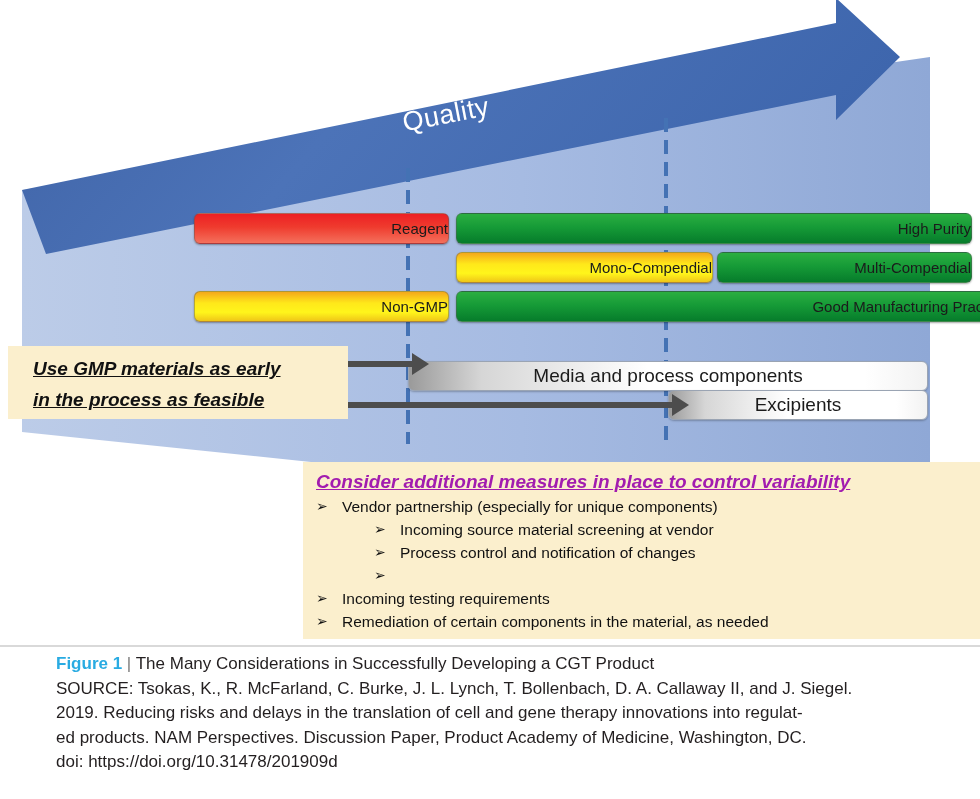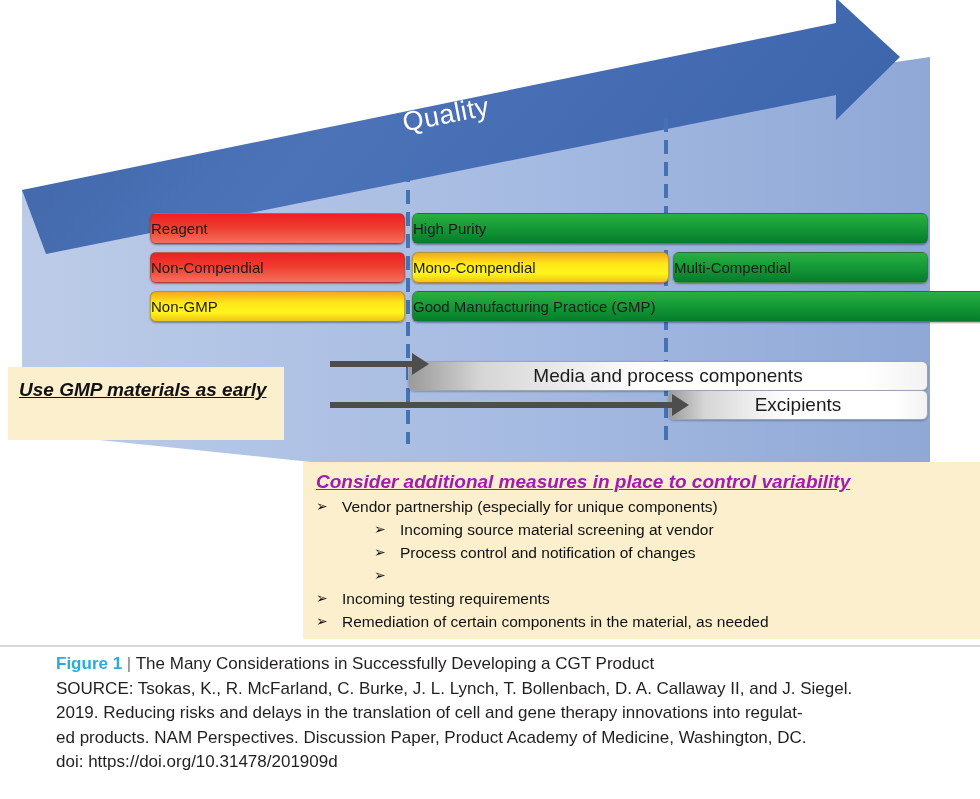--- a/index.html
+++ b/index.html
@@ -30,25 +30,26 @@
   .vline{position:absolute;width:4px;background:transparent;}
   .vline i{display:block;width:4px;background:#4472B4;}
 
   
   .bar{
     position:absolute;
     height:31px;
     border-radius:6px;
     border:1px solid rgba(90,90,90,.45);
     box-sizing:border-box;
-    display:flex;align-items:center;justify-content:flex-start;
+    display:flex;align-items:center;justify-content:flex-end;
     font-size:15px;
     color:#1b1b1b;
     box-shadow:0 1px 2px rgba(0,0,0,.35);
     white-space:nowrap;
+    margin-left:44px;
   }
   .bar.red{background:linear-gradient(180deg,#ED2024 0%,#EF3B2E 45%,#F4705C 100%);}
   .bar.green{background:linear-gradient(180deg,#2BAE41 0%,#169B37 45%,#067C2B 100%);}
   .bar.yellow{background:linear-gradient(180deg,#F4A81B 0%,#FFE81A 38%,#FFF51B 70%,#EFC618 100%);}
 
   
   .gbar{
     position:absolute;
     height:30px;
     border-radius:6px;
@@ -70,21 +71,21 @@
     border-left:17px solid #4d4d4d;
   }
 
   
   .callout{
     position:absolute;
     background:#FBEFCD;
     box-sizing:border-box;
     border:1px solid #FBEFCD;
   }
-  .callout-left{left:8px;top:346px;width:276px;height:73px;padding:6px 10px 0 10px;margin-top:21px;}
+  .callout-left{left:8px;top:346px;width:340px;height:73px;padding:6px 10px 0 24px;}
   .callout-left .ln{
     font-style:italic;font-weight:bold;
     font-size:19px;color:#111;
     text-decoration:underline;
     line-height:31px;
     white-space:nowrap;
   }
   .callout-bottom{left:303px;top:462px;width:677px;height:177px;padding:6px 8px 0 12px;}
   .callout-bottom .title{
     font-style:italic;font-weight:bold;font-size:19px;color:#a21caf;
@@ -167,23 +168,20 @@
       <i style="height: 14px; margin-bottom: 8px;"></i>
     </div>
 
   <div class="bar red" style="left:150px;top:213px;width:255px;">
     <span>Reagent</span>
   </div>
   <div class="bar green" style="left:412px;top:213px;width:516px;">
     <span>High Purity</span>
   </div>
 
-  <div class="bar red" style="left:150px;top:252px;width:255px;">
-    <span>Non-Compendial</span>
-  </div>
   <div class="bar yellow" style="left:412px;top:252px;width:257px;">
     <span>Mono-Compendial</span>
   </div>
   <div class="bar yellow" style="left:150px;top:291px;width:255px;">
     <span>Non-GMP</span>
   </div>
 
   <div class="bar green" style="left:673px;top:252px;width:255px;">
     <span>Multi-Compendial</span>
   </div>
@@ -199,20 +197,21 @@
   </div>
 
   <div class="conn" style="left:330px;top:361px;width:84px;"></div>
   <div class="connhead" style="left:412px;top:353px;"></div>
 
   <div class="conn" style="left:330px;top:402px;width:344px;"></div>
   <div class="connhead" style="left:672px;top:394px;"></div>
 
   <div class="callout callout-left">
     <div class="ln">Use GMP materials as early</div>
+    <div class="ln">in the process as feasible</div>
   </div>
 
   <div class="callout callout-bottom">
     <div class="title">Consider additional measures in place to control variability</div>
     <ul class="blist" id="bullets">
         <li>
           <span class="bul">➢</span>
           <span>Vendor partnership (especially for unique components)</span>
         </li>
         <li class="lvl2">

